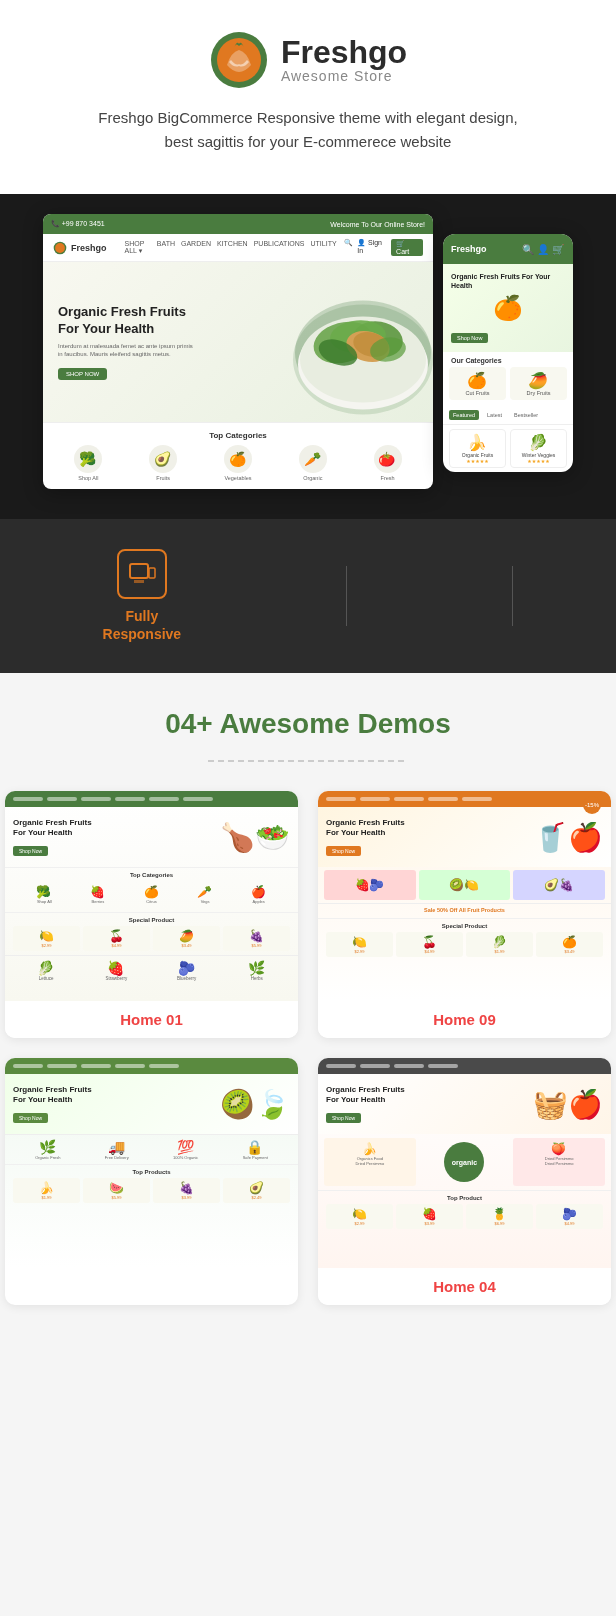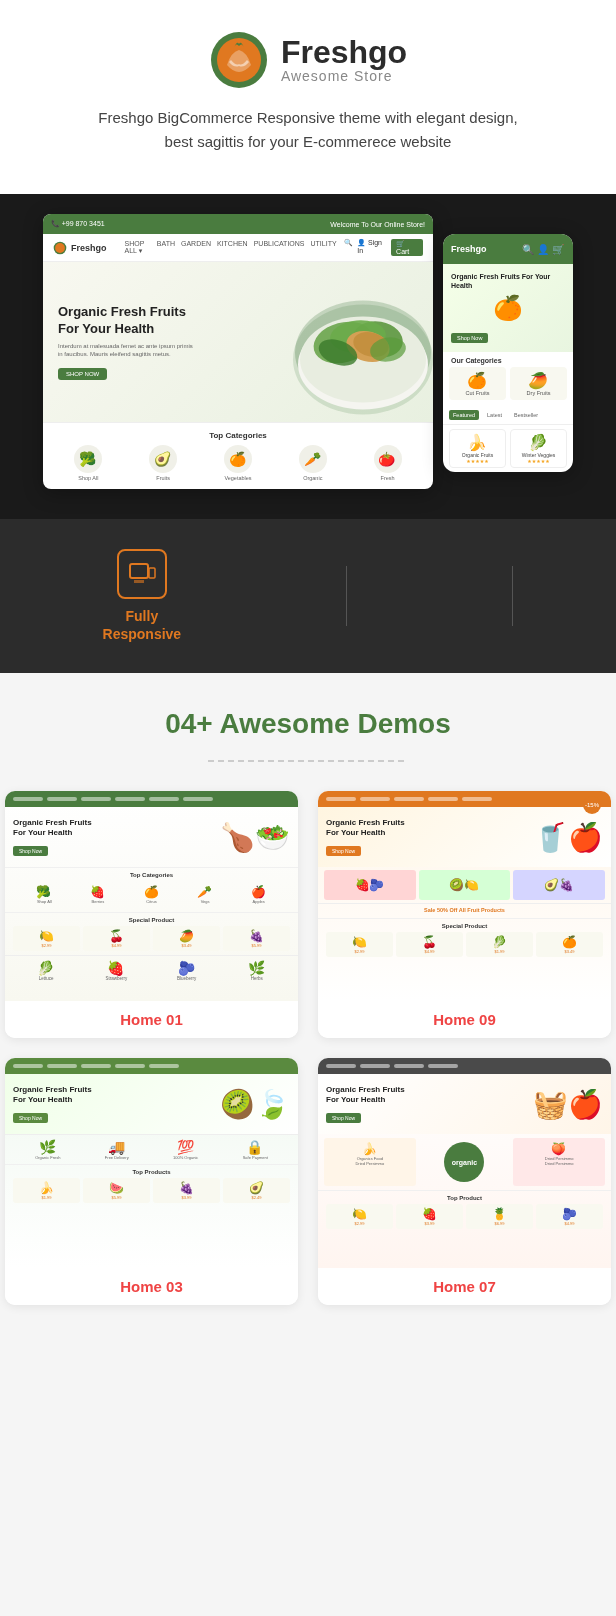--- a/index.html
+++ b/index.html
@@ -907,21 +907,20 @@
                 <div class="demo-sp-emoji">🍇</div>
                 <div class="demo-sp-price">$3.99</div>
               </div>
             <div class="demo-sp-item">
                 <div class="demo-sp-emoji">🥑</div>
                 <div class="demo-sp-price">$2.49</div>
               </div>
           </div>
         </div>
       </div>
-      <div class="demo-label">Home 03</div>
     </div>
 
     <div class="demo-card">
       <div class="demo-preview demo4-preview">
         <div class="demo-navbar demo4-navbar">
           <div class="demo-navbar-dot"></div>
           <div class="demo-navbar-dot"></div>
           <div class="demo-navbar-dot"></div>
           <div class="demo-navbar-dot"></div>
         </div>
@@ -960,17 +959,17 @@
                 <div class="demo-sp-emoji">🍍</div>
                 <div class="demo-sp-price">$6.99</div>
               </div>
             <div class="demo-sp-item">
                 <div class="demo-sp-emoji">🫐</div>
                 <div class="demo-sp-price">$4.99</div>
               </div>
           </div>
         </div>
       </div>
-      <div class="demo-label">Home 07</div>
+      <div class="demo-label">Home 04</div>
     </div>
 
   </div>
 </div>
 
 </body></html>

